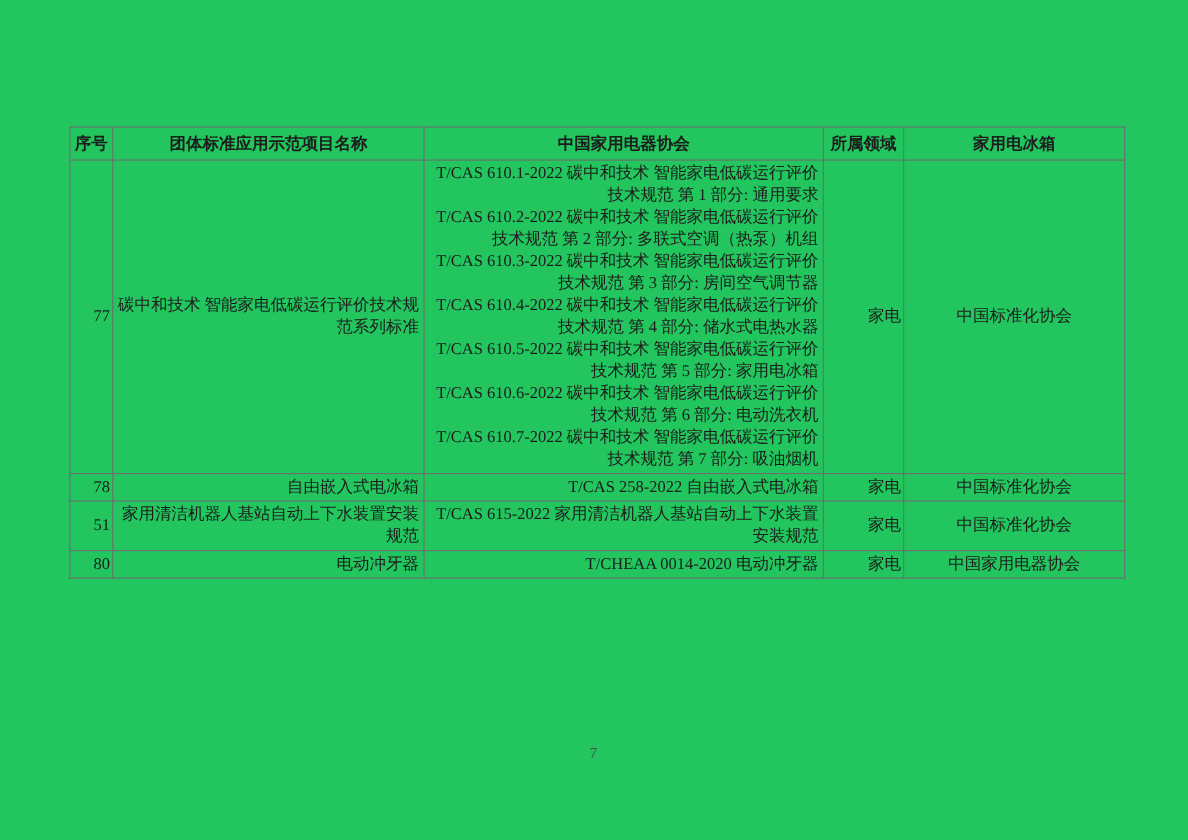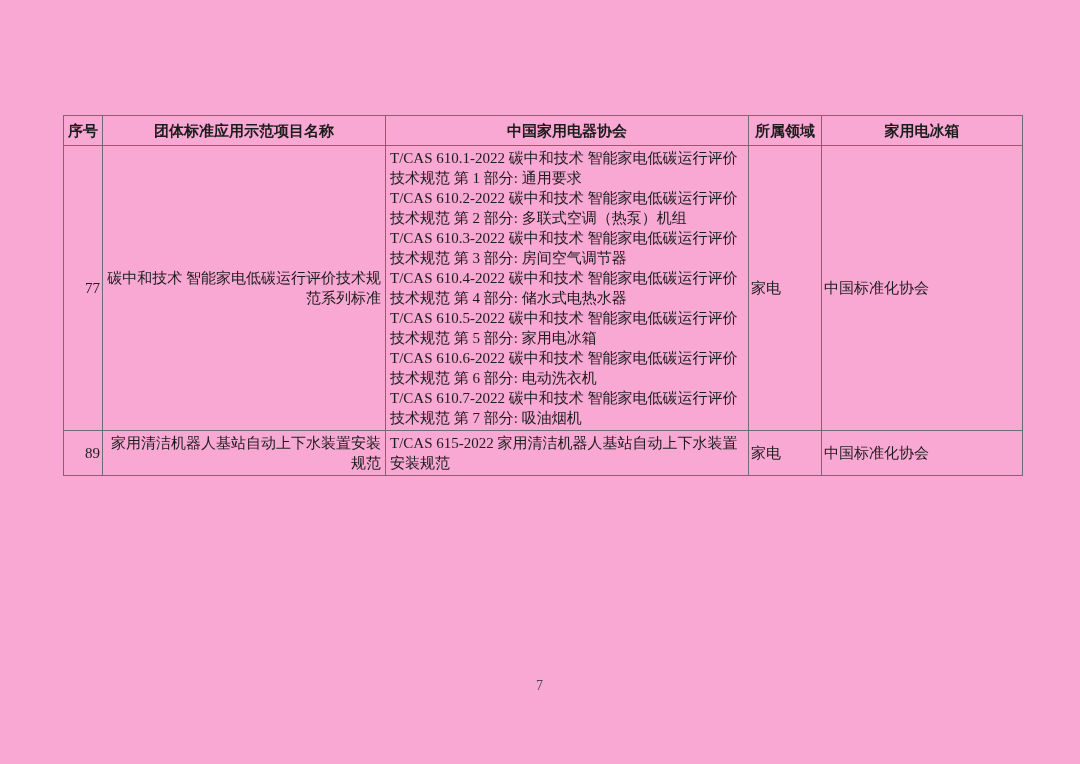--- a/index.html
+++ b/index.html
@@ -11,21 +11,21 @@
   body {
     width: 1080px;
     height: 764px;
     font-family: "Liberation Serif", "DejaVu Serif", serif;
     color: #1c1c1c;
   }
   .page {
     position: relative;
     width: 1080px;
     height: 764px;
-    background: #f9a8d4;
+    background: #22c55e;
     overflow: hidden;
   }
   table.standards {
     position: absolute;
     left: 63px;
     top: 115px;
     width: 959px;
     border-collapse: collapse;
     table-layout: fixed;
     font-size: 15px;
@@ -46,33 +46,33 @@
   }
   td.c-no {
     text-align: right;
     padding: 1px 2px;
   }
   td.c-project {
     text-align: right;
     padding: 1px 4px;
   }
   td.c-standards {
-    text-align: left;
+    text-align: right;
     padding: 2px 4px;
     vertical-align: middle;
   }
   td.c-standards .std-entry {
     margin: 0;
   }
   td.c-field {
-    text-align: left;
+    text-align: right;
     padding: 1px 2px;
   }
   td.c-publisher {
-    text-align: left;
+    text-align: center;
     padding: 1px 2px;
   }
   tbody tr.row-single td { height: 23px; }
   tbody tr.row-double td { height: 38px; }
   .page-number {
     position: absolute;
     left: 0;
     top: 678px;
     width: 1080px;
     text-align: center;
@@ -112,27 +112,45 @@
             <div class="std-entry">T/CAS 610.2-2022 碳中和技术 智能家电低碳运行评价技术规范 第 2 部分: 多联式空调（热泵）机组</div>
             <div class="std-entry">T/CAS 610.3-2022 碳中和技术 智能家电低碳运行评价技术规范 第 3 部分: 房间空气调节器</div>
             <div class="std-entry">T/CAS 610.4-2022 碳中和技术 智能家电低碳运行评价技术规范 第 4 部分: 储水式电热水器</div>
             <div class="std-entry">T/CAS 610.5-2022 碳中和技术 智能家电低碳运行评价技术规范 第 5 部分: 家用电冰箱</div>
             <div class="std-entry">T/CAS 610.6-2022 碳中和技术 智能家电低碳运行评价技术规范 第 6 部分: 电动洗衣机</div>
             <div class="std-entry">T/CAS 610.7-2022 碳中和技术 智能家电低碳运行评价技术规范 第 7 部分: 吸油烟机</div>
           </td>
           <td class="c-field">家电</td>
           <td class="c-publisher">中国标准化协会</td>
         </tr>
+        <tr class="row-single">
+          <td class="c-no">78</td>
+          <td class="c-project">自由嵌入式电冰箱</td>
+          <td class="c-standards">
+            <div class="std-entry">T/CAS 258-2022 自由嵌入式电冰箱</div>
+          </td>
+          <td class="c-field">家电</td>
+          <td class="c-publisher">中国标准化协会</td>
+        </tr>
         <tr class="row-double">
-          <td class="c-no">89</td>
+          <td class="c-no">51</td>
           <td class="c-project">家用清洁机器人基站自动上下水装置安装规范</td>
           <td class="c-standards">
             <div class="std-entry">T/CAS 615-2022 家用清洁机器人基站自动上下水装置安装规范</div>
           </td>
           <td class="c-field">家电</td>
           <td class="c-publisher">中国标准化协会</td>
+        </tr>
+        <tr class="row-single">
+          <td class="c-no">80</td>
+          <td class="c-project">电动冲牙器</td>
+          <td class="c-standards">
+            <div class="std-entry">T/CHEAA 0014-2020 电动冲牙器</div>
+          </td>
+          <td class="c-field">家电</td>
+          <td class="c-publisher">中国家用电器协会</td>
         </tr>
       </tbody>
   </table>
 
   <div class="page-number">7</div>
 
 </div>
 
 </body></html>

